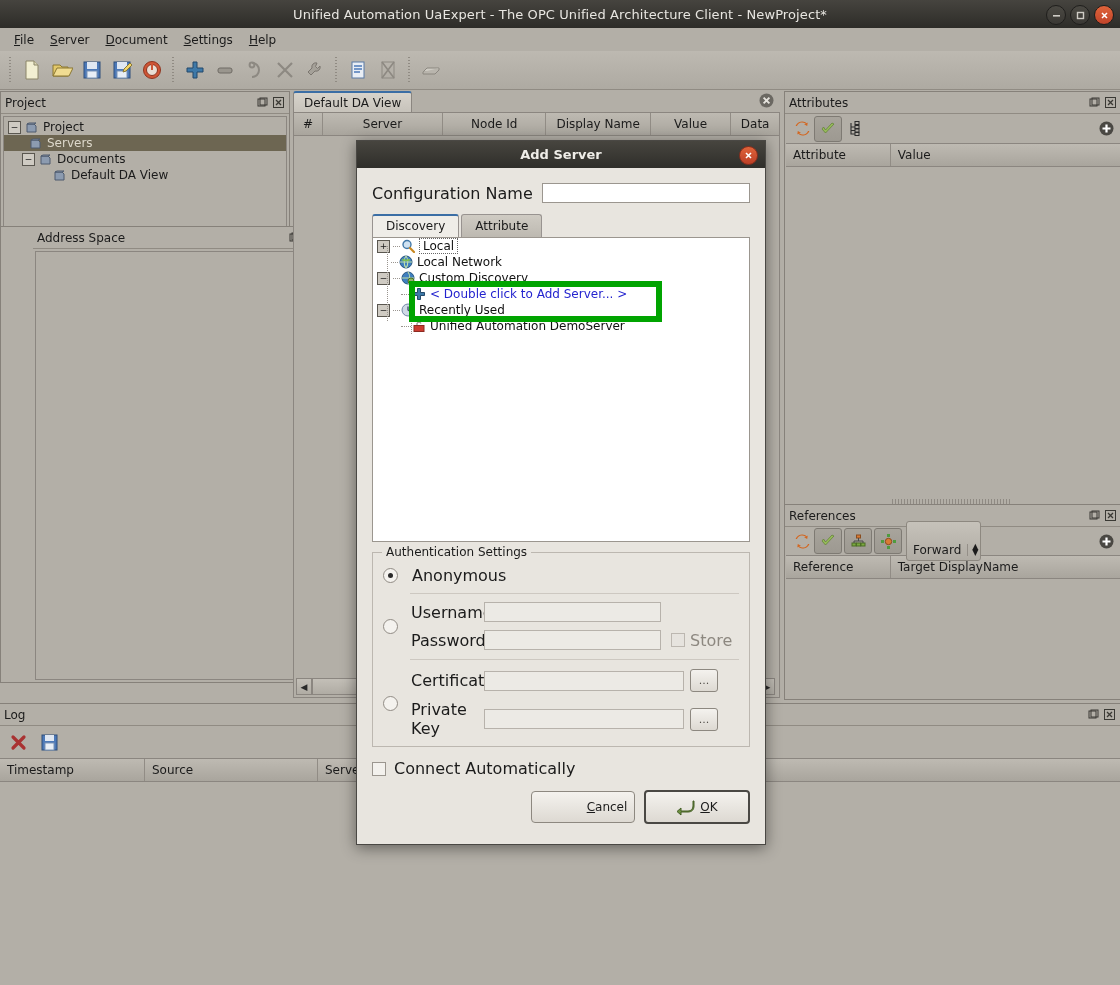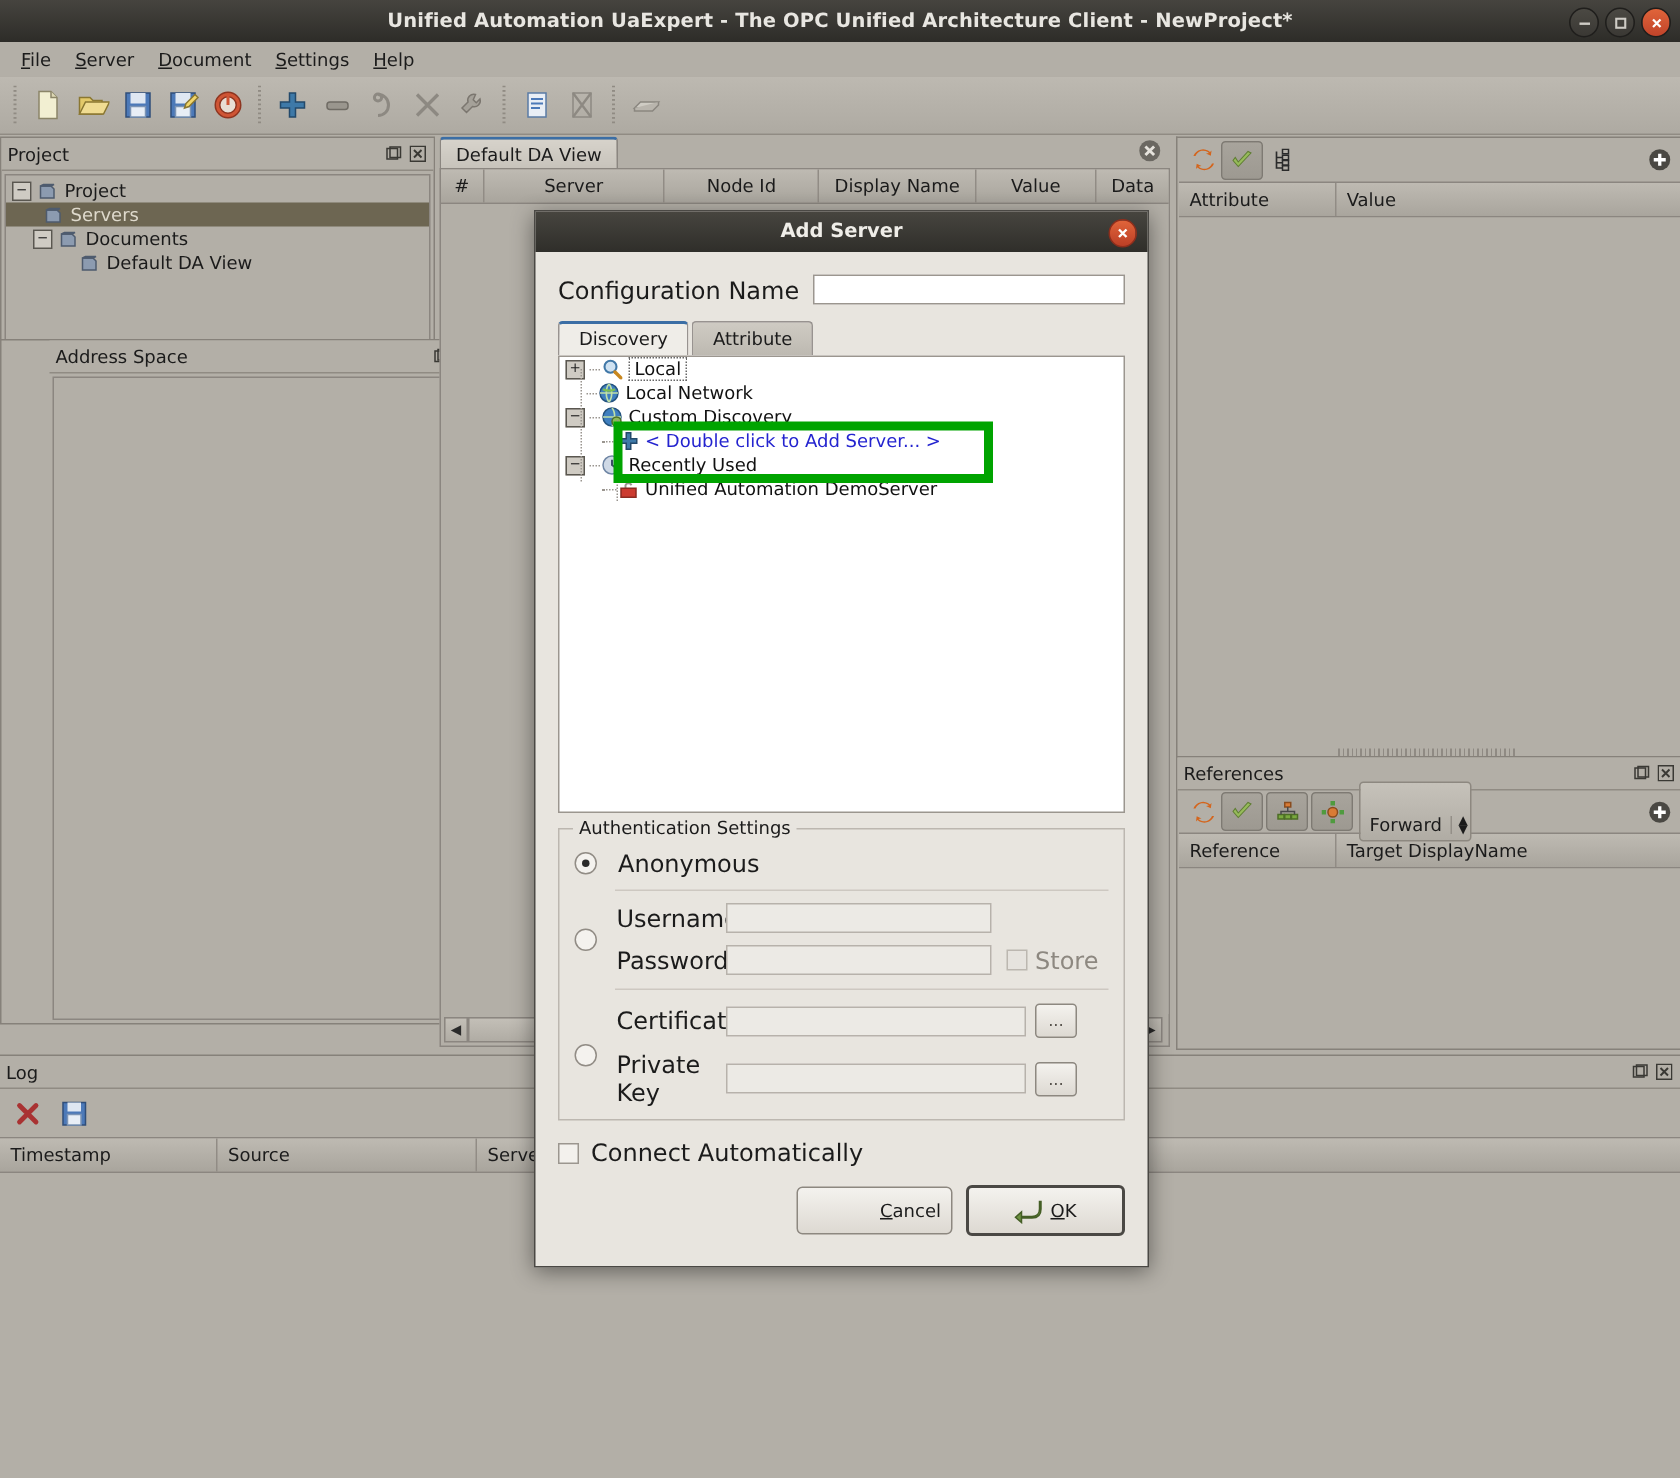--- a/index.html
+++ b/index.html
@@ -11,21 +11,21 @@
   }
   .app{position:relative;width:1120px;height:985px;background:#b3afa7;}
 
   
   .titlebar{
     position:absolute;left:0;top:0;width:1120px;height:28px;
     background:linear-gradient(#46443f,#2d2c28);
     border-bottom:1px solid #1b1a18;
     display:flex;align-items:center;justify-content:center;
   }
-  .titlebar .ttl{color:#e8e6e1;font-size:13px;font-weight:bold;letter-spacing:.1px;}
+  .titlebar .ttl{color:#e8e6e1;font-size:13px;font-weight:normal;letter-spacing:.1px;}
   .winbtns{position:absolute;right:6px;top:5px;display:flex;gap:4px;}
   .wb{width:18px;height:18px;border-radius:50%;display:flex;align-items:center;justify-content:center;
       font-size:10px;color:#d8d5cf;border:1px solid #1f1e1c;}
   .wb.min{background:linear-gradient(#4b4943,#3a3834);}
   .wb.max{background:linear-gradient(#4b4943,#3a3834);}
   .wb.cls{background:linear-gradient(#e0643a,#c1442a);color:#fff;}
   .wb svg{display:block;}
 
   
   .menubar{position:absolute;left:0;top:28px;width:1120px;height:23px;background:#b3afa7;
@@ -352,20 +352,36 @@
 
       <div style="position:absolute;left:2px;bottom:2px;width:479px;height:17px;display:flex;">
         <div class="sbar sarrow" style="width:16px;height:17px;box-sizing:border-box;">◀</div>
         <div class="sbar" style="flex:1;height:17px;box-sizing:border-box;"></div>
         <div class="sbar sarrow" style="width:16px;height:17px;box-sizing:border-box;">▶</div>
       </div>
     </div>
   </div>
 
   <div class="panel" style="left:784px;top:91px;width:336px;height:412px;border-right:0;">
+    <div class="panel-title">
+      <span>Attributes</span>
+      <span class="sp"></span>
+      <span class="dockbtn">
+        <svg width="11" height="11" viewBox="0 0 11 11">
+            <rect x="1" y="2" width="7" height="7" fill="none" stroke="#3a3934"></rect>
+            <rect x="3" y="1" width="7" height="7" fill="none" stroke="#3a3934"></rect>
+          </svg>
+      </span>
+      <span class="dockbtn">
+        <svg width="11" height="11" viewBox="0 0 11 11">
+            <rect x="0.5" y="0.5" width="10" height="10" fill="none" stroke="#3a3934"></rect>
+            <path d="M3 3l5 5M8 3l-5 5" stroke="#3a3934" stroke-width="1.3"></path>
+          </svg>
+      </span>
+    </div>
     <div style="height:29px;display:flex;align-items:center;padding:0 5px;">
       <span style="width:24px;height:22px;display:flex;align-items:center;justify-content:center;">
         <svg width="17" height="17" viewBox="0 0 17 17">
             <path d="M3 6a5.5 5.5 0 019-2l-2 .3 3.2 1.6.5-3.5-1 .9A7 7 0 001.6 6z" fill="#d4651d"></path>
             <path d="M14 11a5.5 5.5 0 01-9 2l2-.3-3.2-1.6-.5 3.5 1-.9A7 7 0 0015.4 11z" fill="#d4651d"></path>
           </svg>
       </span>
       <span style="width:26px;height:24px;display:flex;align-items:center;justify-content:center;background:linear-gradient(#a8a49c,#9d9991);border:1px solid #7e7a73;border-radius:3px;">
         <svg width="16" height="16" viewBox="0 0 16 16">
             <path d="M2 8l3.5 4L14 3l-2-1-6.5 7L3.5 6z" fill="#96bb5a" stroke="#5f7d33" stroke-width=".7"></path>

